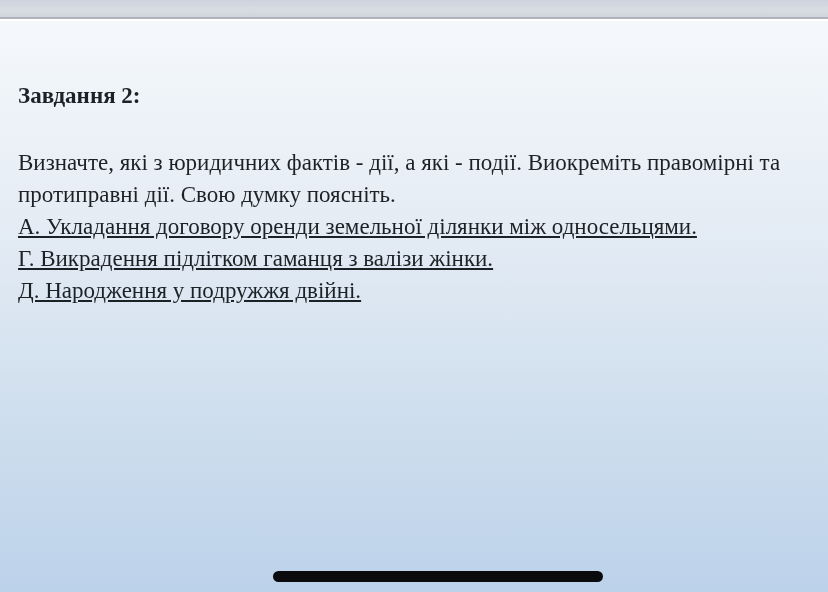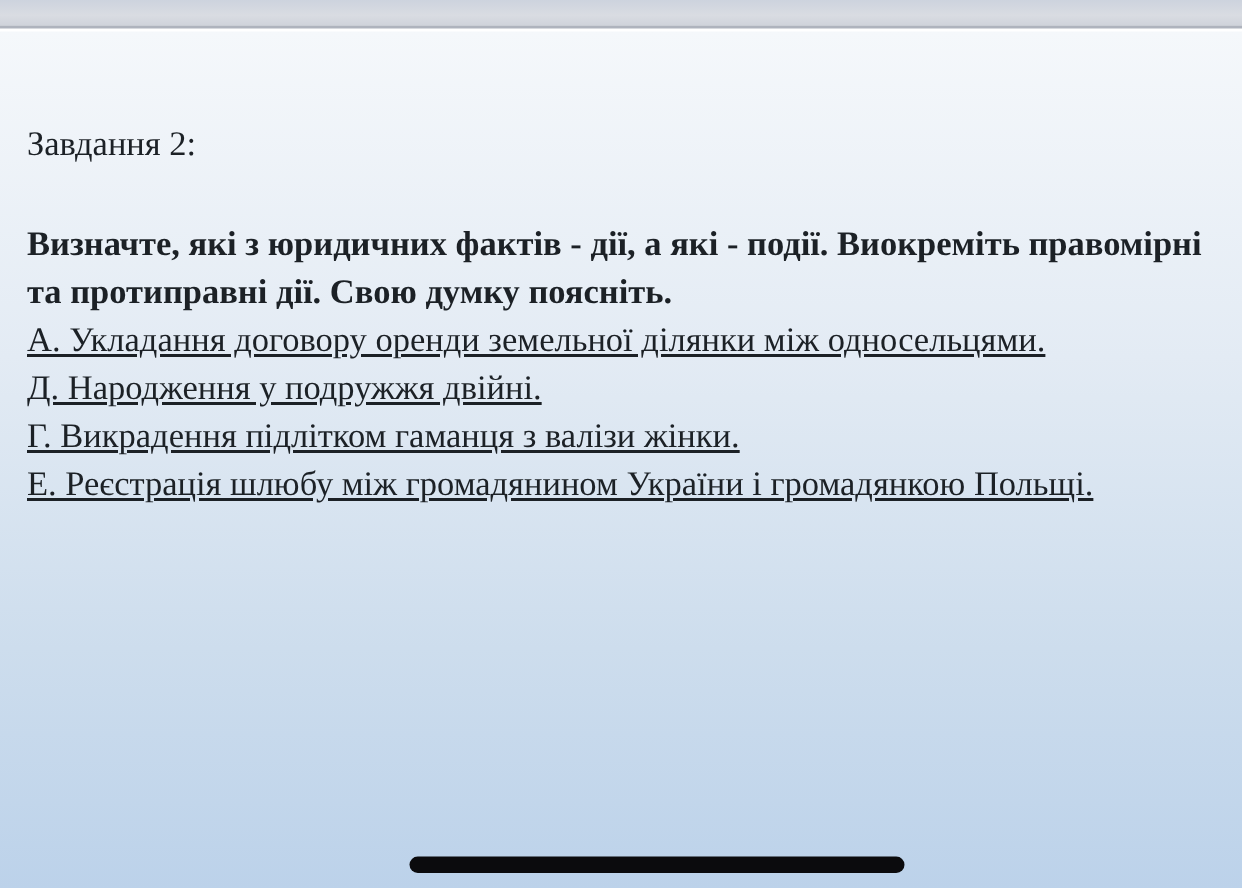--- a/index.html
+++ b/index.html
@@ -30,25 +30,25 @@
     padding:59px 8px 0 18px;
     box-sizing:border-box;
     color:var(--text);
     font-size:23px;
     line-height:32px;
   }
   .heading{
     margin:0;
     font-size:23px;
     line-height:32px;
-    font-weight:normal;
+    font-weight:bold;
   }
   .task{
     margin:35px 0 0 0;
-    font-weight:bold;
+    font-weight:normal;
     max-width:802px;
   }
   .items{max-width:802px;}
   .item{margin:0;text-decoration:underline;}
   .home-indicator{
     position:absolute;
     left:273px;top:571px;
     width:330px;height:11px;
     border-radius:6px;
     background:var(--home-indicator);
@@ -62,22 +62,21 @@
   <div class="status-strip"></div>
 
   <div class="content">
 
     <h1 class="heading">Завдання 2:</h1>
 
     <p class="task">Визначте, які з юридичних фактів - дії, а які - події. Виокреміть правомірні та протиправні дії. Свою думку поясніть.</p>
 
     <div class="items">
       <div class="item">А. Укладання договору оренди земельної ділянки між односельцями.</div>
+      <div class="item">Г. Викрадення підлітком гаманця з валізи жінки.</div>
       <div class="item">Д. Народження у подружжя двійні.</div>
-      <div class="item">Г. Викрадення підлітком гаманця з валізи жінки.</div>
-      <div class="item">Е. Реєстрація шлюбу між громадянином України і громадянкою Польщі.</div>
     </div>
 
   </div>
 
   <div class="home-indicator"></div>
 
 </div>
 
 </body></html>

